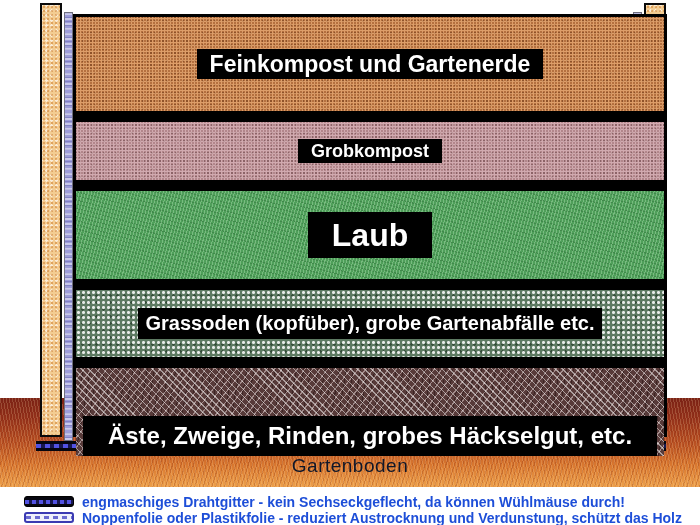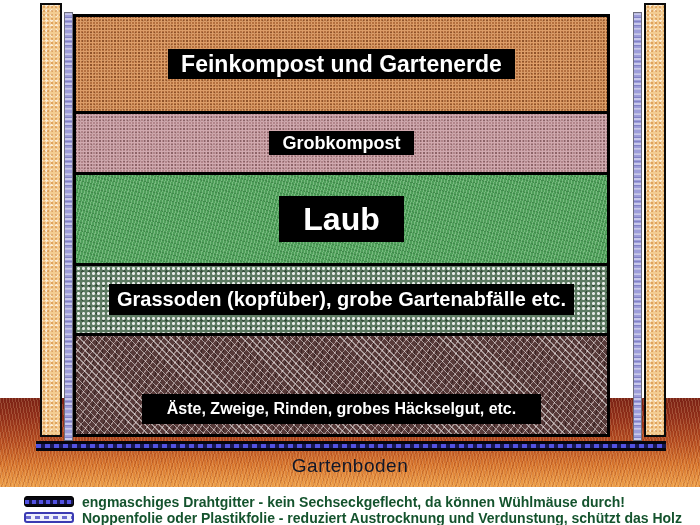--- a/index.html
+++ b/index.html
@@ -43,23 +43,23 @@
     position:absolute;top:12px;width:9px;height:429px;z-index:3;box-sizing:border-box;
     border:1px solid #6e6e7e;background-color:#9d9dda;
     background-image:
       repeating-linear-gradient(180deg, rgba(255,255,255,.45) 0 2px, transparent 2px 5px),
       repeating-linear-gradient(178deg, rgba(80,80,160,.35) 0 1px, transparent 1px 4px);
   }
   .foil-left{left:64px;}
   .foil-right{left:633px;}
   
   .stack{
-    position:absolute;left:73px;top:14px;width:537px;height:423px;z-index:4;
+    position:absolute;left:73px;top:14px;width:594px;height:423px;z-index:4;
     box-sizing:border-box;border:3px solid #000;background:#000;
-    display:flex;flex-direction:column;gap:3px;
+    display:flex;flex-direction:column;gap:11px;
   }
   .layer{position:relative;display:flex;align-items:center;justify-content:center;}
   .layer-label{
     background:#000;color:#fff;font-weight:bold;white-space:nowrap;
     text-align:center;line-height:1.15;
   }
   .layer-1{flex:0 0 94px;
     background-color:#b4703f;
     background-image:
       radial-gradient(circle, rgba(255,195,140,.55) 1px, transparent 1.4px),
@@ -85,25 +85,25 @@
       radial-gradient(circle, rgba(255,255,255,.85) 1.2px, transparent 1.8px),
       radial-gradient(circle, rgba(22,44,27,.55) 1px, transparent 1.5px);
     background-size:5px 5px,7px 7px;background-position:0 0,3px 2px;}
   .layer-4 .layer-label{font-size:20px;padding:4px 8px;}
   .layer-5{flex:1 1 auto;
     background-color:#573a39;
     background-image:
       repeating-linear-gradient(45deg, rgba(255,255,255,.5) 0 1px, transparent 1px 5px),
       repeating-linear-gradient(-52deg, rgba(255,240,240,.45) 0 1px, transparent 1px 6px),
       repeating-linear-gradient(100deg, rgba(28,10,10,.45) 0 1px, transparent 1px 7px);}
-  .layer-5 .layer-label{font-size:16px;padding:6px 25px;margin-top:48px;}
+  .layer-5 .layer-label{font-size:24px;padding:6px 25px;margin-top:48px;}
   
   .legend{position:absolute;left:24px;top:494px;z-index:5;display:flex;flex-direction:column;gap:1px;}
   .legend-row{display:flex;align-items:center;gap:8px;height:15px;}
-  .legend-text{color:#14532d;font-weight:bold;font-size:14px;white-space:nowrap;}
+  .legend-text{color:#1d4ed8;font-weight:bold;font-size:14px;white-space:nowrap;}
   .swatch{width:50px;height:11px;box-sizing:border-box;border-radius:3px;flex:0 0 auto;}
   .swatch-mesh{
     background-color:#06060f;
     background-image:repeating-linear-gradient(90deg,#5252e2 0 4px,#17174e 4px 7px);
     background-size:100% 4px;background-position:0 center;background-repeat:no-repeat;
     border:1px solid #000;
   }
   .swatch-foil{
     background-color:#eef0fb;
     background-image:repeating-linear-gradient(90deg,#6a6ad0 0 5px, transparent 5px 9px);

